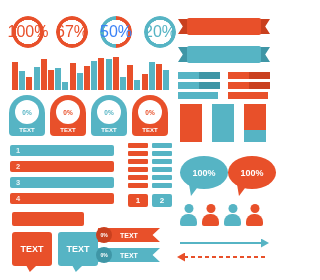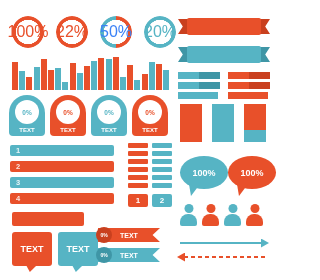--- a/index.html
+++ b/index.html
@@ -101,21 +101,21 @@
     <div class="ring" id="ring1" style="left: 44px; top: 0px; background: conic-gradient(rgb(232, 80, 42) 0deg, rgb(232, 80, 42) 324deg, rgb(232, 80, 42) 324deg, rgb(232, 80, 42) 360deg); mask: radial-gradient(circle, transparent 12px, rgb(0, 0, 0) 12.4px);">
       
     </div>
     <div class="ring" id="ring2" style="left: 88px; top: 0px; background: conic-gradient(rgb(232, 80, 42) 0deg, rgb(232, 80, 42) 180deg, rgb(86, 180, 196) 180deg, rgb(86, 180, 196) 360deg); mask: radial-gradient(circle, transparent 12px, rgb(0, 0, 0) 12.4px);">
       
     </div>
     <div class="ring" id="ring3" style="left: 132px; top: 0px; background: conic-gradient(rgb(86, 180, 196) 0deg, rgb(86, 180, 196) 72deg, rgb(86, 180, 196) 72deg, rgb(86, 180, 196) 360deg); mask: radial-gradient(circle, transparent 12px, rgb(0, 0, 0) 12.4px);">
       
     </div>
   <div class="rtxt" style="color: rgb(232, 80, 42); mask: none; position: absolute; left: 0px; top: 0px; width: 32px; height: 32px; display: flex; align-items: center; justify-content: center;">100%</div>
-      <div class="rtxt" style="color: rgb(232, 80, 42); mask: none; position: absolute; left: 44px; top: 0px; width: 32px; height: 32px; display: flex; align-items: center; justify-content: center;">22%</div>
+      <div class="rtxt" style="color: rgb(232, 80, 42); mask: none; position: absolute; left: 44px; top: 0px; width: 32px; height: 32px; display: flex; align-items: center; justify-content: center;">67%</div>
       <div class="rtxt" style="color: #3b82f6; mask: none; position: absolute; left: 88px; top: 0px; width: 32px; height: 32px; display: flex; align-items: center; justify-content: center;">50%</div>
       <div class="rtxt" style="color: rgb(86, 180, 196); mask: none; position: absolute; left: 132px; top: 0px; width: 32px; height: 32px; display: flex; align-items: center; justify-content: center;">20%</div>
     </div>
 
   <div class="abs" id="barchart" style="left:12px;top:56px;width:158px;height:34px;">
       <div class="barcol" style="left: 0px; height: 28px; background: rgb(232, 80, 42);"></div>
       <div class="barcol" style="left: 7.2px; height: 19px; background: rgb(86, 180, 196);"></div>
       <div class="barcol" style="left: 14.4px; height: 13px; background: rgb(232, 80, 42);"></div>
       <div class="barcol" style="left: 21.6px; height: 23px; background: rgb(86, 180, 196);"></div>
       <div class="barcol" style="left: 28.8px; height: 31px; background: rgb(232, 80, 42);"></div>

